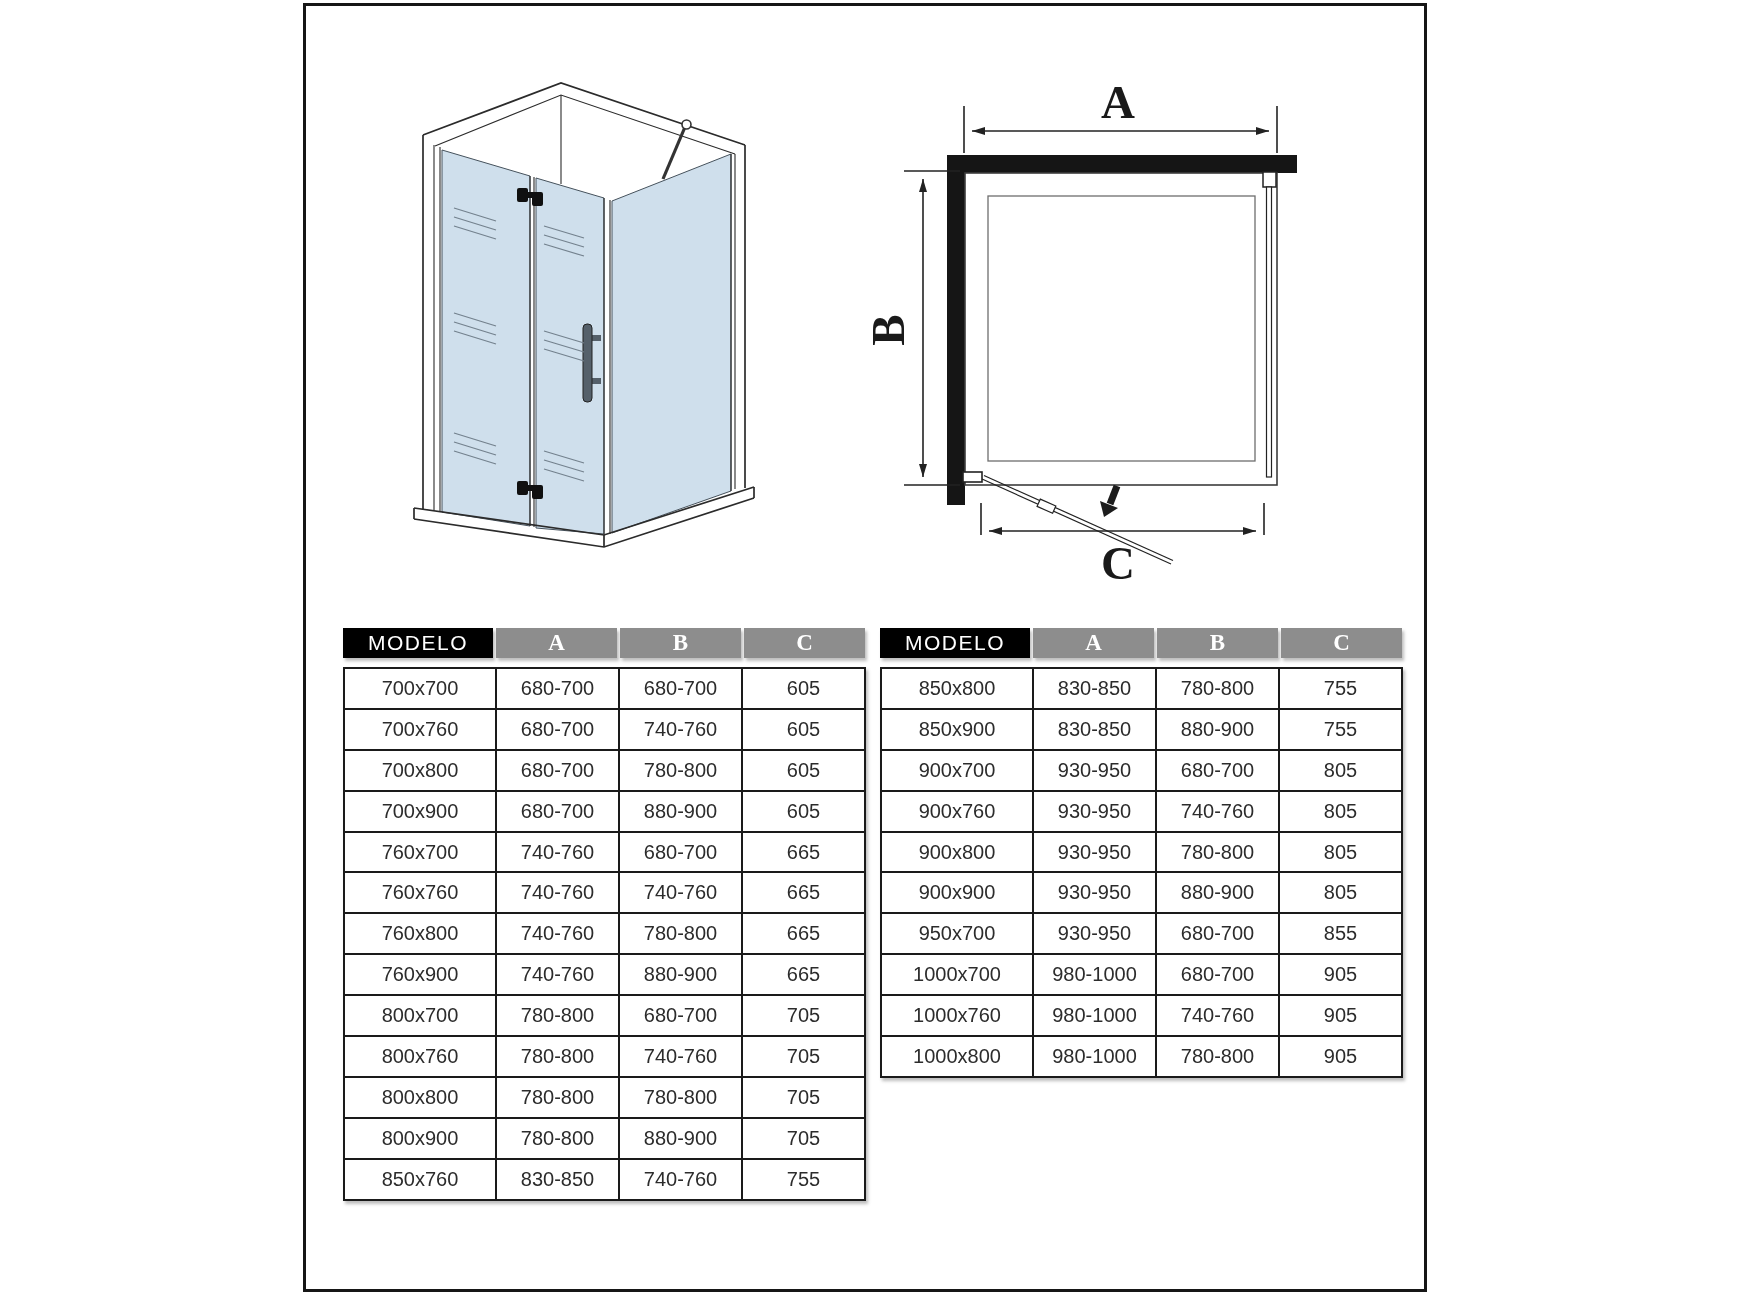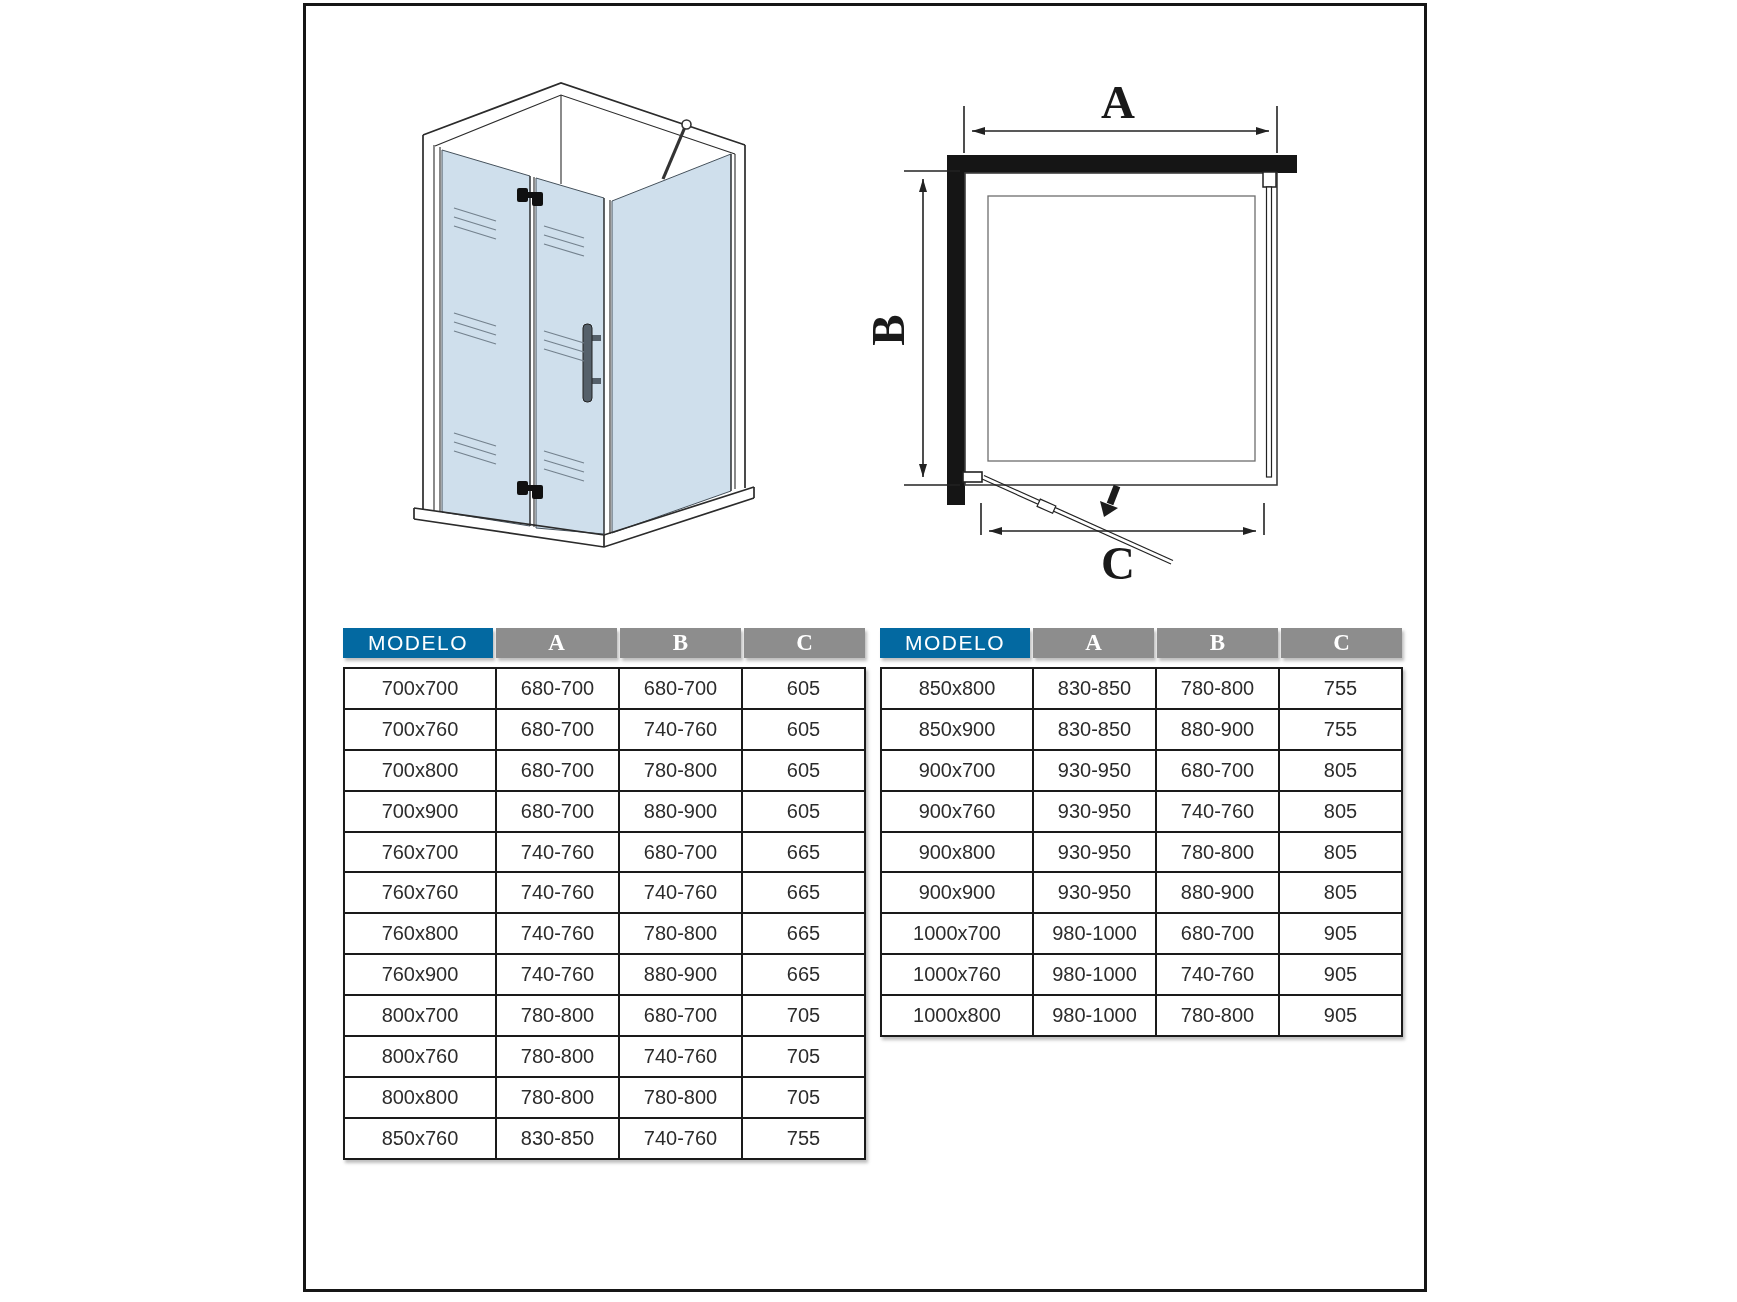--- a/index.html
+++ b/index.html
@@ -9,21 +9,21 @@
          border:3px solid #161616;background:#ffffff;box-sizing:border-box;}
   svg{position:absolute;}
   .persp{left:368px;top:58px;}
   .plan{left:860px;top:58px;}
 
   
   .tblock{position:absolute;}
   .thead{display:flex;gap:3px;height:30px;margin-bottom:9px;}
   .th{display:flex;align-items:center;justify-content:center;color:#ffffff;
       box-shadow:2px 3px 3px rgba(110,110,110,.45);}
-  .th-modelo{width:150px;background:#0369a1;font-size:21px;letter-spacing:1.5px;}
+  .th-modelo{width:150px;background:#000000;font-size:21px;letter-spacing:1.5px;}
   .th-abc{width:121px;background:#8d8d8d;font-family:"Liberation Serif",serif;
           font-weight:bold;font-size:23px;}
   table.grid{border-collapse:collapse;background:#ffffff;
              box-shadow:2px 3px 3px rgba(110,110,110,.45);padding-left:23px;}
   table.grid td{border:2px solid #1a1a1a;height:38.9px;text-align:center;
                 vertical-align:middle;font-size:20px;color:#2c2c2c;padding:0;}
   table.grid td:first-child{width:150px;}
   table.grid td:not(:first-child){width:121px;}
 
   .dimtext{font-family:"Liberation Serif",serif;font-weight:bold;font-size:47px;fill:#1a1a1a;}
@@ -216,20 +216,26 @@
             <td>740-760</td>
             <td>705</td>
           </tr>
           <tr>
             <td>800x800</td>
             <td>780-800</td>
             <td>780-800</td>
             <td>705</td>
           </tr>
           <tr>
+            <td>800x900</td>
+            <td>780-800</td>
+            <td>880-900</td>
+            <td>705</td>
+          </tr>
+          <tr>
             <td>850x760</td>
             <td>830-850</td>
             <td>740-760</td>
             <td>755</td>
           </tr>
         </tbody>
     </table>
   </div>
 
   <div class="tblock" style="left:880px;top:628px;">
@@ -271,20 +277,26 @@
             <td>780-800</td>
             <td>805</td>
           </tr>
           <tr>
             <td>900x900</td>
             <td>930-950</td>
             <td>880-900</td>
             <td>805</td>
           </tr>
           <tr>
+            <td>950x700</td>
+            <td>930-950</td>
+            <td>680-700</td>
+            <td>855</td>
+          </tr>
+          <tr>
             <td>1000x700</td>
             <td>980-1000</td>
             <td>680-700</td>
             <td>905</td>
           </tr>
           <tr>
             <td>1000x760</td>
             <td>980-1000</td>
             <td>740-760</td>
             <td>905</td>

